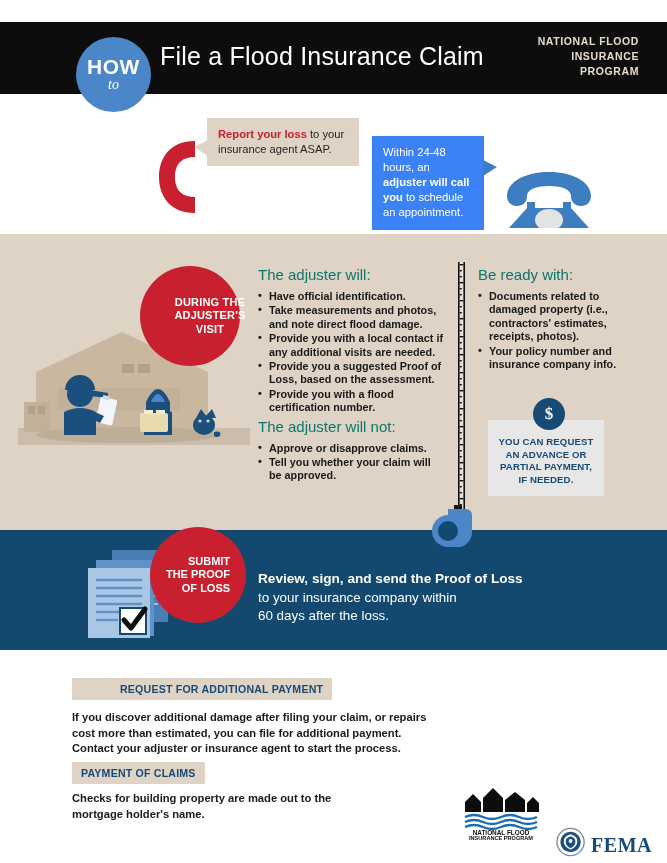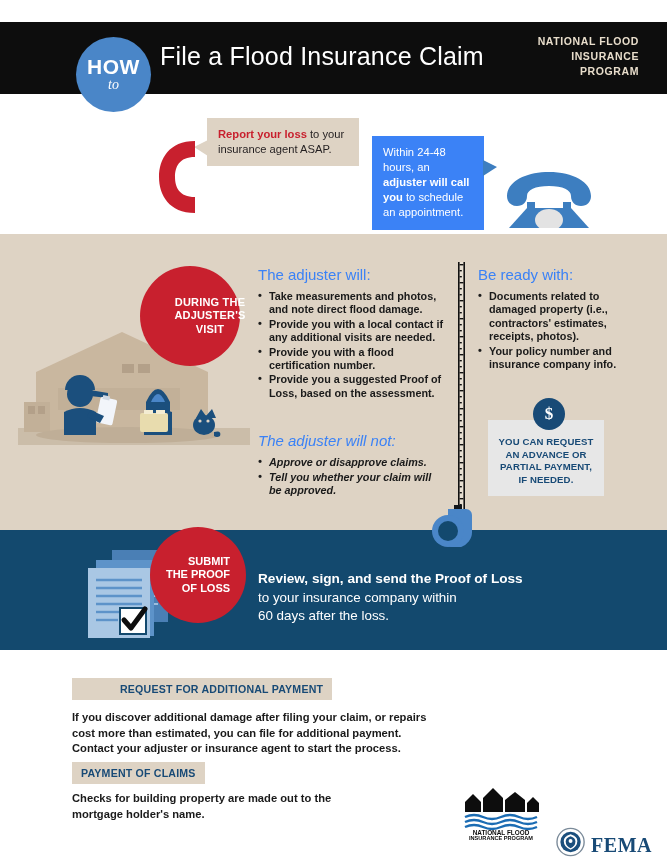--- a/index.html
+++ b/index.html
@@ -74,31 +74,31 @@
     font-size:11px; line-height:13.5px; letter-spacing:0.2px; z-index:6;
   }
   .circle-during .txt { padding-left:4px;margin-left:36px; }
 
   .house-art { position:absolute; left:18px; top:320px; width:232px; height:125px; z-index:2;}
 
   .col-left { position:absolute; left:258px; top:266px; width:185px; }
   .col-right { position:absolute; left:478px; top:266px; width:160px; }
 
   .sub-head {
-    color:#3b82f6; font-size:15px; font-weight:400; margin-bottom:7px;
+    color:#0f766e; font-size:15px; font-weight:400; margin-bottom:7px;
   }
   ul.bul { list-style:none; }
   ul.bul li {
     position:relative; padding-left:11px; margin-bottom:1px;
     font-size:10.8px; line-height:13.4px; color:#1a1a1a; font-weight:700;
   }
   ul.bul li::before {
     content:"•"; position:absolute; left:0; top:-1px; font-size:11px;
   }
-  .will-not { margin-top:32px;font-style:italic; }
+  .will-not { margin-top:3px; }
 
   .ruler { position:absolute; left:458px; top:262px; width:7px; height:250px; z-index:4; }
   .tape-head { position:absolute; left:430px; top:505px; width:44px; height:42px; z-index:5; }
 
   .advance-box {
     position:absolute; left:488px; top:420px; width:116px; padding:16px 9px 10px 9px;
     background:#e7e7e7; text-align:center;
   }
   .advance-box .t {
     color:#184a76; font-size:9.6px; font-weight:700; line-height:12.5px; letter-spacing:0.1px;
@@ -226,24 +226,25 @@
     <div class="txt">
       <div>DURING THE</div>
       <div>ADJUSTER'S</div>
       <div>VISIT</div>
     </div>
   </div>
 
   <div class="col-left">
     <div class="sub-head">The adjuster will:</div>
     <ul class="bul">
+      <li>Have official identification.</li>
       <li>Take measurements and photos, and note direct flood damage.</li>
       <li>Provide you with a local contact if any additional visits are needed.</li>
+      <li>Provide you a suggested Proof of Loss, based on the assessment.</li>
       <li>Provide you with a flood certification number.</li>
-      <li>Provide you a suggested Proof of Loss, based on the assessment.</li>
     </ul>
     <div class="will-not">
       <div class="sub-head">The adjuster will not:</div>
       <ul class="bul">
         <li>Approve or disapprove claims.</li>
         <li>Tell you whether your claim will be approved.</li>
       </ul>
     </div>
   </div>
 

